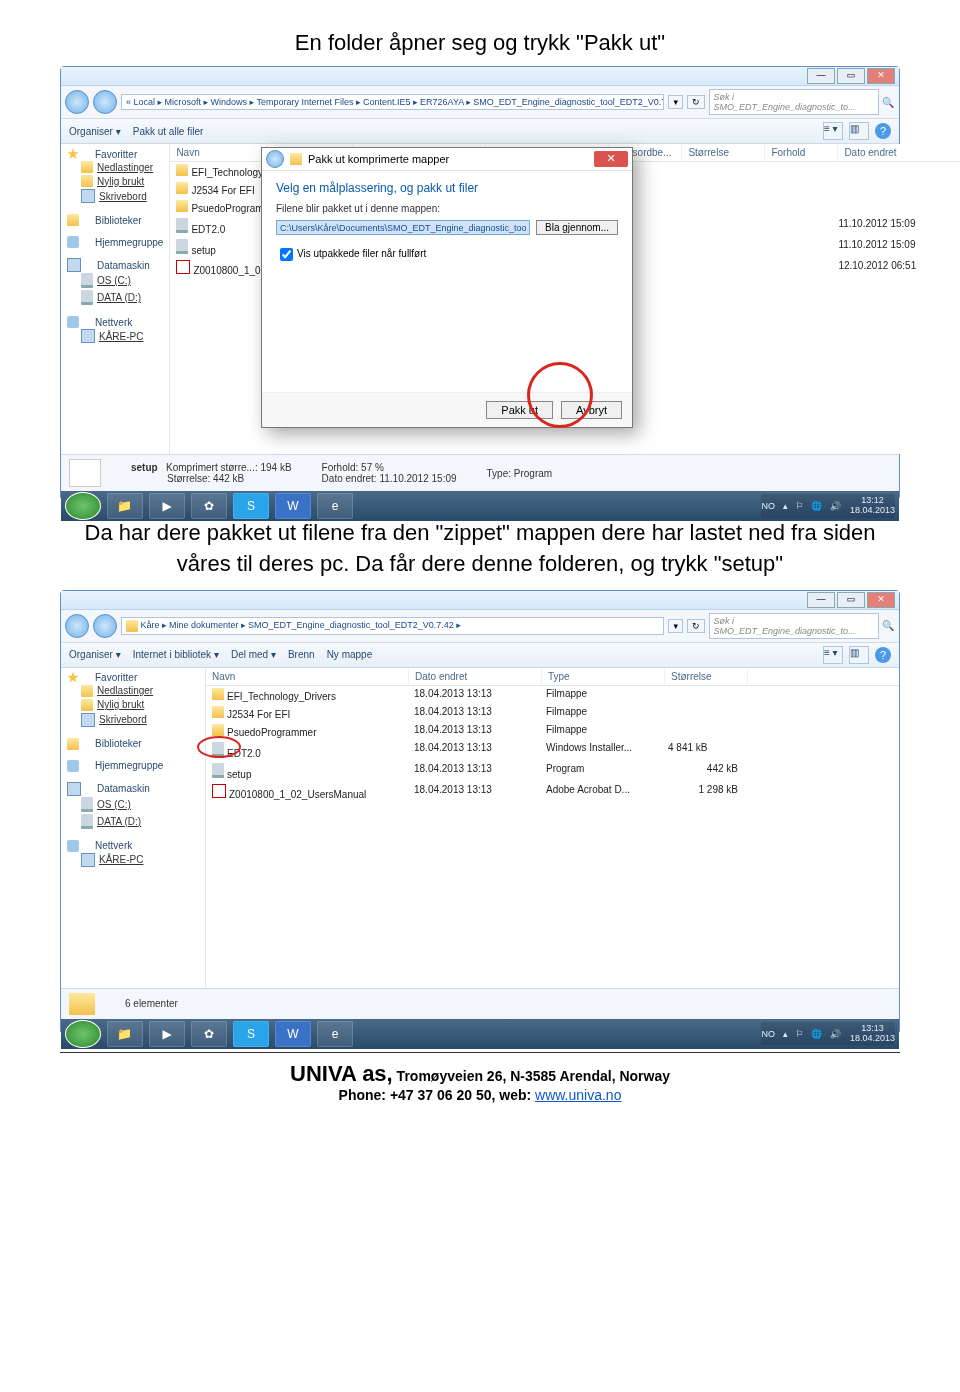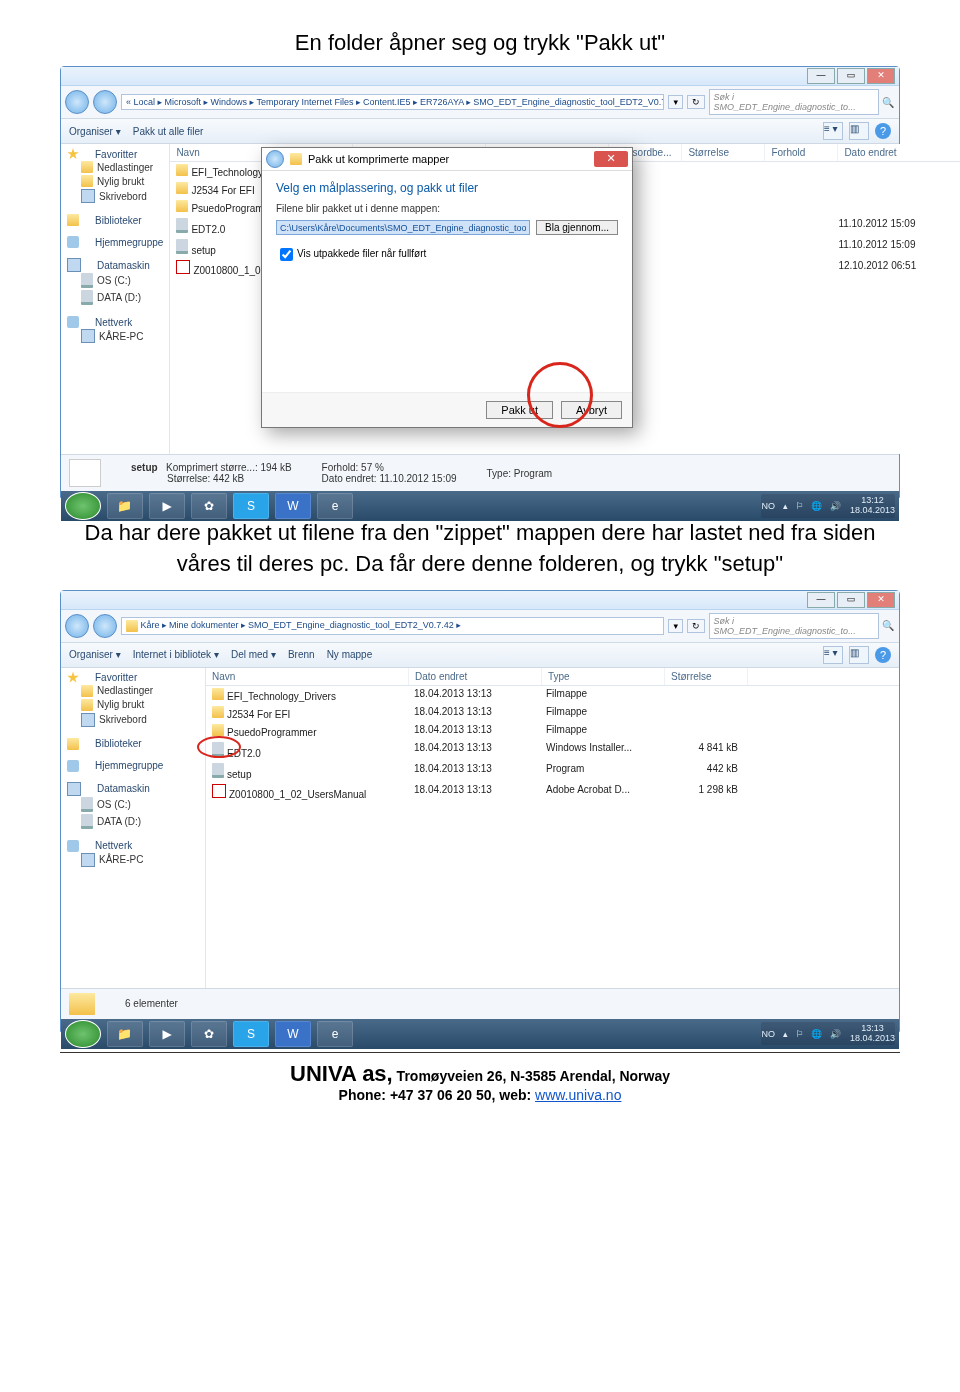--- a/index.html
+++ b/index.html
@@ -24,21 +24,21 @@
   .breadcrumb { flex:1; border:1px solid #b0c4de; background:#fff; padding:2px 4px; font-size:9px; color:#1a4a8a; white-space:nowrap; overflow:hidden;}
   .searchbox { width:160px; border:1px solid #b0c4de; background:#fff; padding:2px 4px; font-size:9px; color:#888; font-style:italic;}
   .toolbar { display:flex; align-items:center; background:linear-gradient(#f7fafd,#e6eef7); border-bottom:1px solid #cfd9e5; padding:3px 8px; gap:12px; font-size:10px; color:#2a4a70;}
   .toolbar .right { margin-left:auto; display:flex; gap:6px; align-items:center;}
   .iconbtn { width:18px; height:16px; border:1px solid #b0c4de; background:#eef5fb;}
   .help { width:16px; height:16px; border-radius:50%; background:#4a9ae8; color:#fff; text-align:center; line-height:16px; font-size:11px;}
   .explorer-body { display:flex; min-height:300px;}
   .sidebar { width:120px; background:#fff; border-right:1px solid #e0e6ee; padding:4px 6px; font-size:10px; color:#1a4a8a;}
   .side-group { margin-bottom:10px;}
   .side-head { color:#2a4a70; display:flex; align-items:center; gap:16px; font-weight:normal;}
-  .side-item { display:flex; align-items:center; gap:4px; padding:1px 0 1px 14px; color:#333;}
+  .side-item { display:flex; align-items:center; gap:4px; padding:1px 0 1px 14px; color:#333;text-decoration:underline;}
   .ico { width:12px; height:12px; display:inline-block;}
   .ico.star{ background:#f5c542; clip-path:polygon(50% 0,61% 35%,98% 35%,68% 57%,79% 91%,50% 70%,21% 91%,32% 57%,2% 35%,39% 35%);}
   .ico.folder{ background:linear-gradient(#fde9a0,#f3c14b); border-radius:1px;}
   .ico.drive{ background:#ccd6e0; border-radius:1px; border-bottom:3px solid #8aa;}
   .ico.comp{ background:#c0d8f0; border:1px solid #6a90b8;}
   .ico.net{ background:#a0c8e8; border-radius:2px;}
   .ico.doc{ background:#fff; border:1px solid #c00; position:relative;}
   .filepane { flex:1; background:#fff;}
   .colheads { display:flex; border-bottom:1px solid #e0e6ee; color:#4a6a8a; font-size:10px;}
   .colheads div { padding:3px 6px; border-right:1px solid #eef2f7;}
@@ -390,21 +390,21 @@
         <div class="filerow">
             <div class="c-name" style="width:190px;"><span class="ico folder"></span><span>PsuedoProgrammer</span></div>
             <div class="c-date2">18.04.2013 13:13</div>
             <div class="c-type2">Filmappe</div>
             <div class="c-size2"></div>
           </div>
         <div class="filerow">
             <div class="c-name" style="width:190px;"><span class="ico drive"></span><span>EDT2.0</span></div>
             <div class="c-date2">18.04.2013 13:13</div>
             <div class="c-type2">Windows Installer...</div>
-            <div class="c-size2" style="text-align:right;">4 841 kB</div>
+            <div class="c-size2" style="text-align:left;">4 841 kB</div>
           </div>
         <div class="filerow">
             <div class="c-name" style="width:190px;"><span class="ico drive"></span><span>setup</span></div>
             <div class="c-date2">18.04.2013 13:13</div>
             <div class="c-type2">Program</div>
             <div class="c-size2" style="text-align:right;">442 kB</div>
           </div>
         <div class="filerow">
             <div class="c-name" style="width:190px;"><span class="ico doc"></span><span>Z0010800_1_02_UsersManual</span></div>
             <div class="c-date2">18.04.2013 13:13</div>

